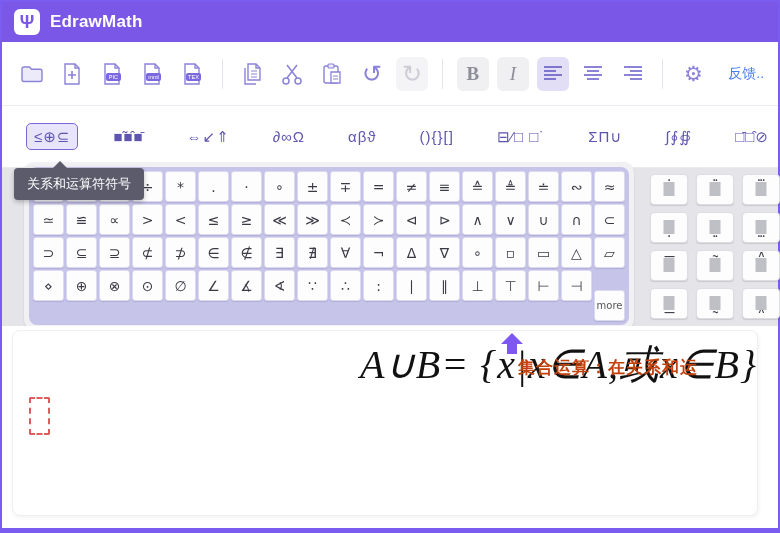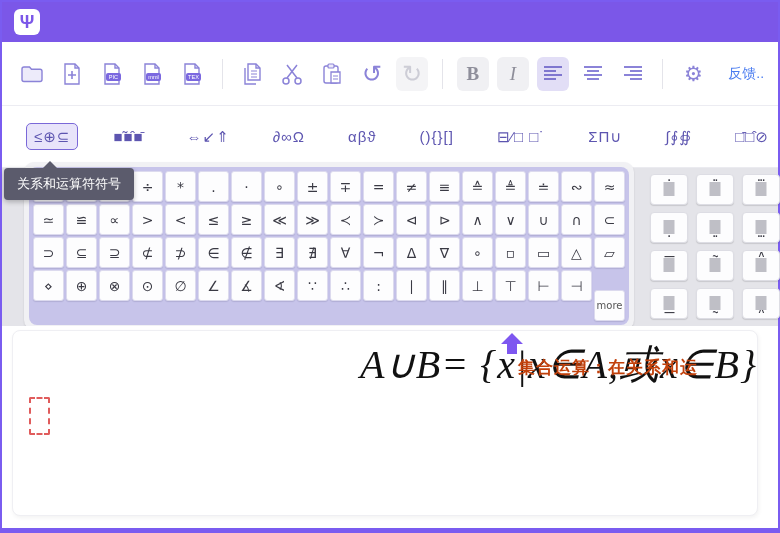--- a/index.html
+++ b/index.html
@@ -71,20 +71,21 @@
 </style>
 </head>
 <body>
 
 <div class="window">
 
   <div class="titlebar">
     <div class="logo">
         <span>Ψ</span>
       </div>
+    <div class="app-name">EdrawMath</div>
   </div>
 
   <div class="toolbar">
     <button class="tb-btn">
       <span>
           <svg width="26" height="26" viewBox="0 0 26 26">
             <path d="M3 8c0-1.2.8-2 2-2h5.5l2 2.3H21c1.2 0 2 .8 2 2v8.2c0 1.2-.8 2-2 2H5c-1.2 0-2-.8-2-2z" fill="#edebfa" stroke="#8b83d8" stroke-width="1.4"></path>
           </svg>
         </span>
     </button>
@@ -341,21 +342,21 @@
         <button class="acc-cell">
           <span class="acc-mark below">~</span>
           <span class="acc-box"></span>
         </button>
         <button class="acc-cell">
           <span class="acc-mark below">^</span>
           <span class="acc-box"></span>
         </button>
       </div>
 
-    <div class="tooltip" style="left:2px; top:0px;">
+    <div class="tooltip" style="left:12px; top:0px;">
       <div class="caret"></div>
       <span>关系和运算符符号</span>
     </div>
   </div>
 
   <div class="canvas-wrap">
     <div class="canvas">
       <div class="equation">A∪B= {x|x∈A,或x∈B}</div>
       <div class="placeholder"></div>
       <div class="annot-arrow">

